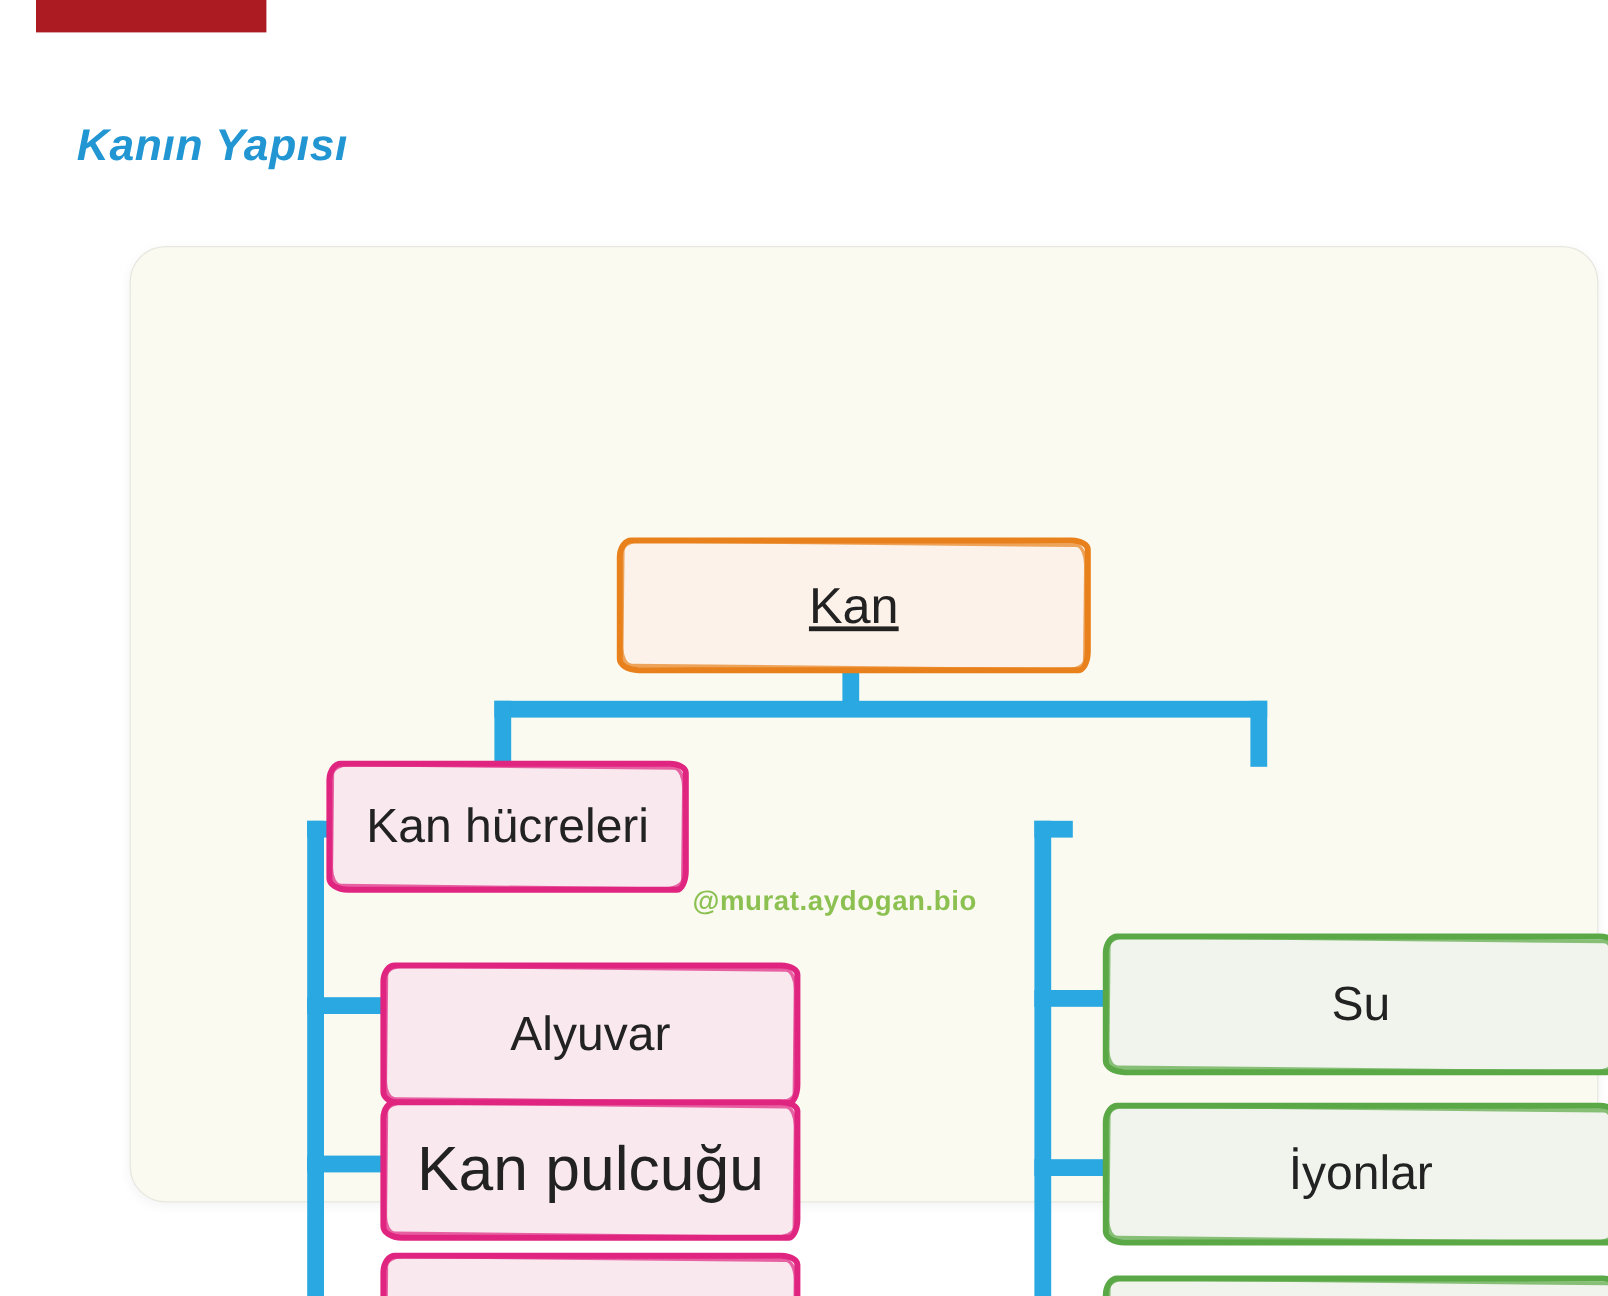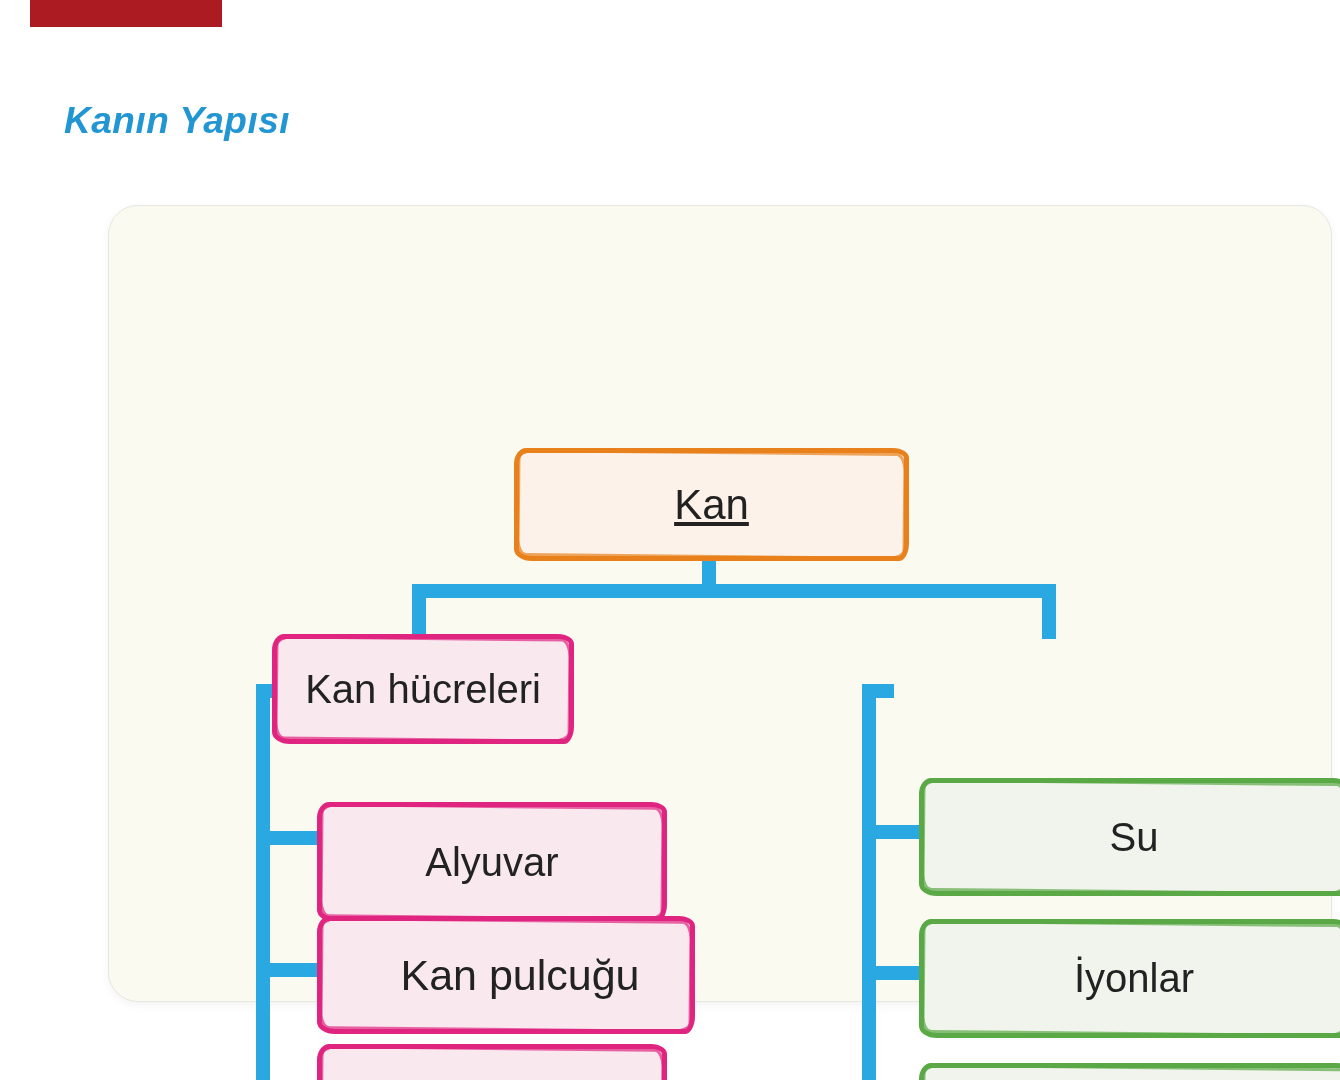--- a/index.html
+++ b/index.html
@@ -34,21 +34,21 @@
 
   .orange{border-color:#e8811c;background:#fcf2e9;}
   .pink  {border-color:#e02580;background:#f9e9ef;}
   .green {border-color:#5aa846;background:#f0f4ec;}
 
   #node-root  {left:405px;top:242px;width:385px;height:103px;font-size:42px;text-decoration:underline;}
   #node-cells {left:163px;top:428px;width:292px;height:100px;font-size:40px;}
   #node-plasma{left:778px;top:428px;width:302px;height:100px;font-size:40px;}
 
   #leaf-alyuvar {left:208px;top:596px;width:340px;height:110px;font-size:40px;}
-  #leaf-pulcugu {left:208px;top:710px;width:340px;height:108px;font-size:43px;padding-left:28px;}
+  #leaf-pulcugu {left:208px;top:710px;width:340px;height:108px;font-size:52px;}
   #leaf-akyuvar {left:208px;top:838px;width:340px;height:107px;font-size:40px;}
 
   #leaf-su      {left:810px;top:572px;width:420px;height:108px;font-size:40px;}
   #leaf-iyonlar {left:810px;top:713px;width:420px;height:109px;font-size:40px;}
   #leaf-plazmapr{left:810px;top:857px;width:423px;height:113px;font-size:38px;}
 
   
   #c-root-v   {left:593px;top:343px;width:14px;height:45px;}
   #c-hbar     {left:303px;top:378px;width:644px;height:14px;}
   #c-drop-l   {left:303px;top:378px;width:14px;height:55px;}
@@ -118,14 +118,15 @@
   </div>
 
   <div id="leaf-iyonlar" class="node green">
     <span>İyonlar</span>
   </div>
 
   <div id="leaf-plazmapr" class="node green">
     
   </div>
 
+  <div id="wm-inline" class="abs">@murat.aydogan.bio</div>
 
 </div>
 
 </body></html>

